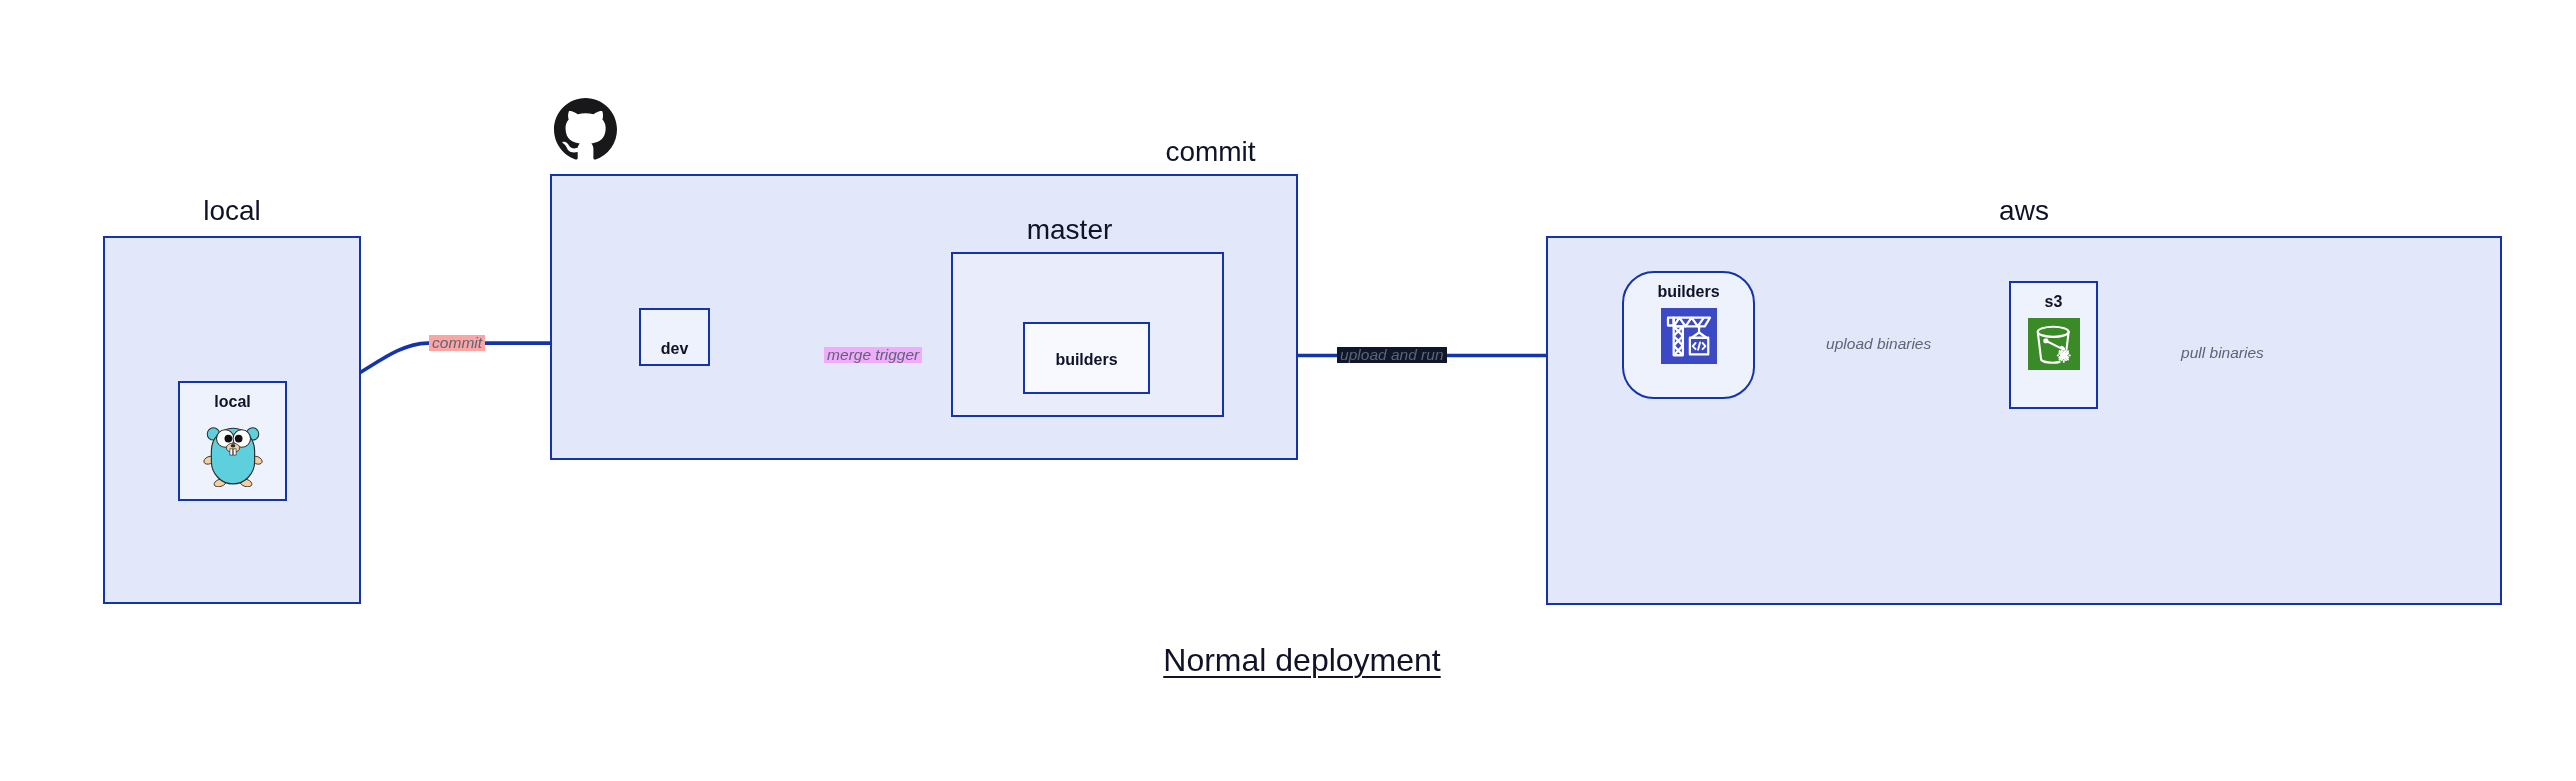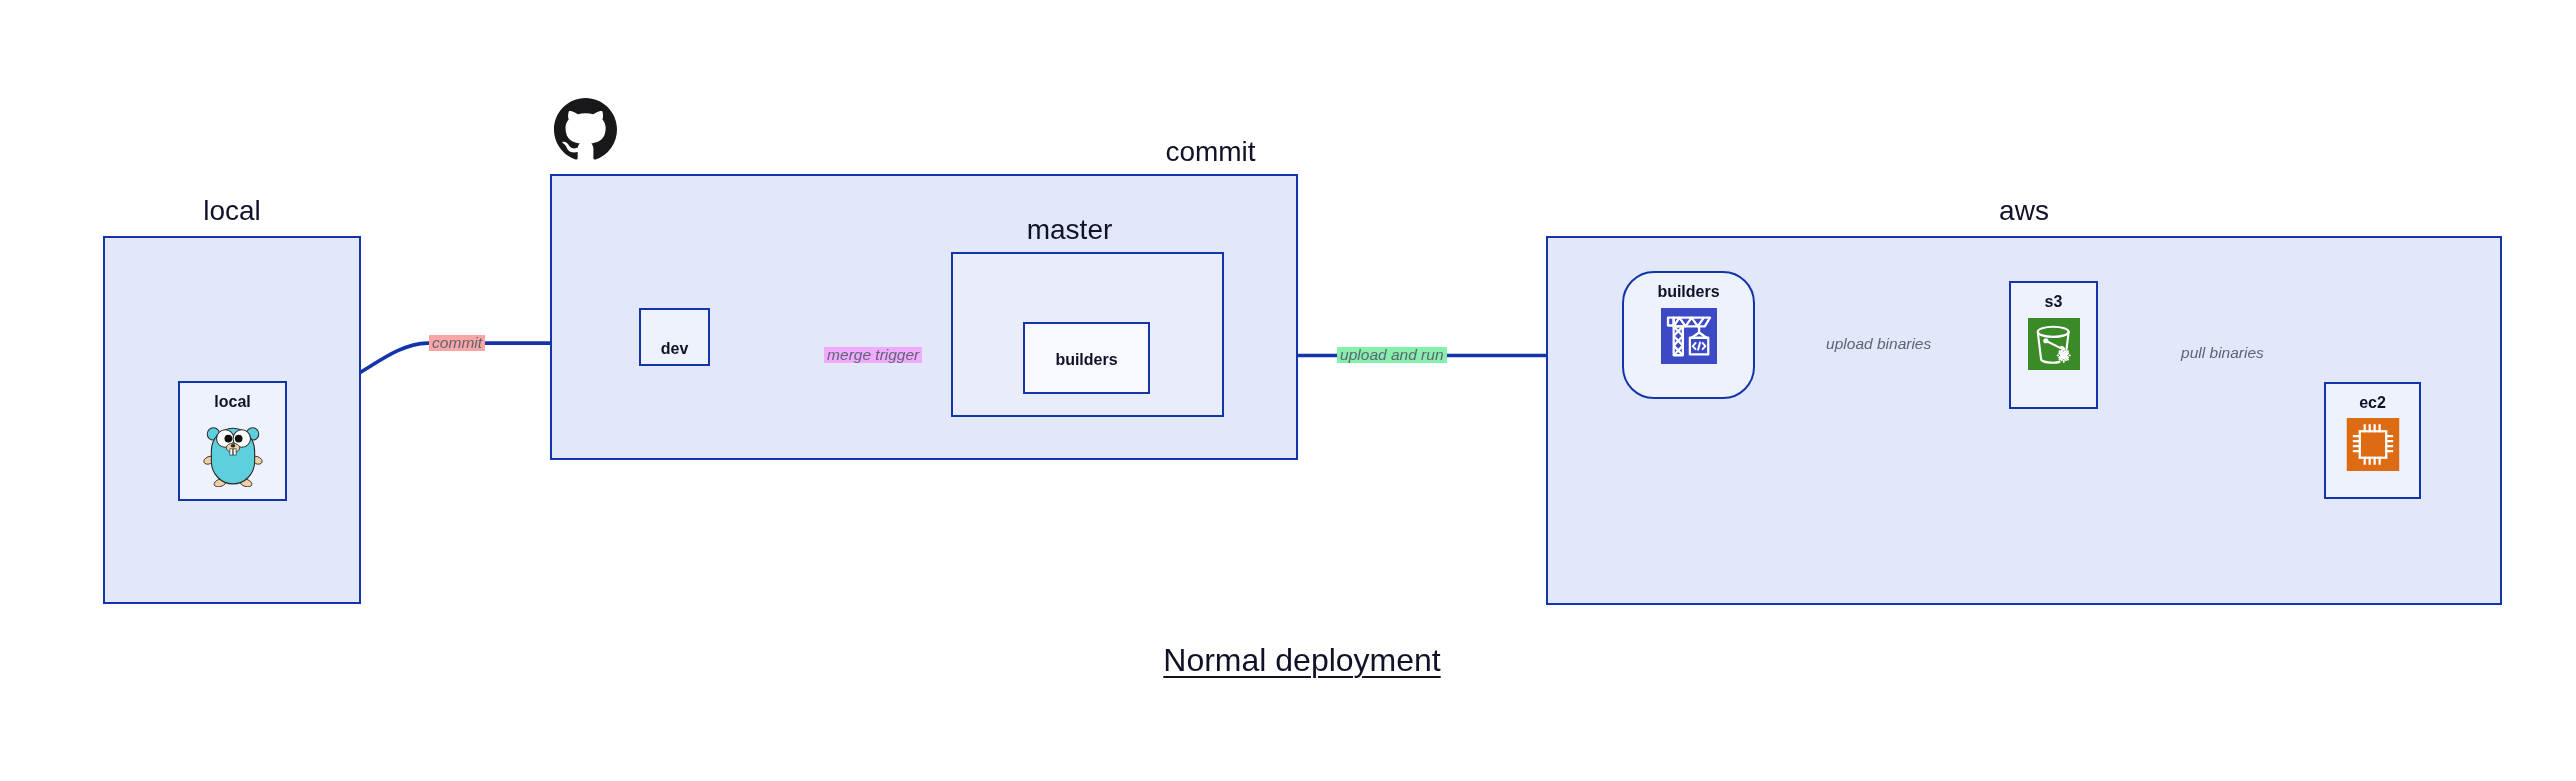--- a/index.html
+++ b/index.html
@@ -246,45 +246,26 @@
                    M38.7 40.7 L49.3 51.3 M49.3 40.7 L38.7 51.3"></path>
           <path d="M41.2 40.2 L44 42.8 L46.8 40.2
                    M41.2 51.8 L44 49.2 L46.8 51.8
                    M38.4 43.2 L41 46 L38.4 48.8
                    M49.6 43.2 L47 46 L49.6 48.8"></path>
         </g>
       </svg>
     </span>
   </div>
 
-  <div class="node-box" style="left:2324px; top:382px; width:97px; height:117px;">
-    <div class="node-label" style="top:11.3px;">ec2</div>
-    <span class="node-icon" style="top:34px;">
-      <svg class="icon-tile" width="53" height="53" viewBox="0 0 64 64">
-        <rect x="0" y="0" width="64" height="64" fill="#dd6b14"></rect>
-        <g stroke="#ffffff" stroke-width="2.7" fill="none" stroke-linecap="square">
-          <rect x="16" y="16" width="32" height="32"></rect>
-
-          <path d="M22 16 L22 9 M28 16 L28 9 M34 16 L34 9 M40 16 L40 9"></path>
-
-          <path d="M22 48 L22 55 M28 48 L28 55 M34 48 L34 55 M40 48 L40 55"></path>
-
-          <path d="M16 22 L9 22 M16 28 L9 28 M16 34 L9 34 M16 40 L9 40"></path>
-
-          <path d="M48 22 L55 22 M48 28 L55 28 M48 34 L55 34 M48 40 L55 40"></path>
-        </g>
-      </svg>
-    </span>
-  </div>
 
   <div class="edge-label" style="left:429px; top:335px; background:#fca5a5; padding:0 3.1px;">commit</div>
 
   <div class="edge-label" style="left:824px; top:347px; background:#f0abfc; padding:0 3.1px;">merge trigger</div>
 
-  <div class="edge-label" style="left:1337px; top:347px; background:#86efac; padding:0 3.1px;">upload and run</div>
+  <div class="edge-label" style="left:1337px; top:347px; background:#0f172a; padding:0 3.1px;">upload and run</div>
 
   <div class="edge-label" style="left:1823px; top:336px; background:#e3e7fa; padding:0 3.1px;">upload binaries</div>
 
   <div class="edge-label" style="left:2178px; top:345px; background:#e3e7fa; padding:0 3.1px;">pull binaries</div>
 
   <div id="diagram-title" style="top:644px;">Normal deployment</div>
 
 </div>
 
 

